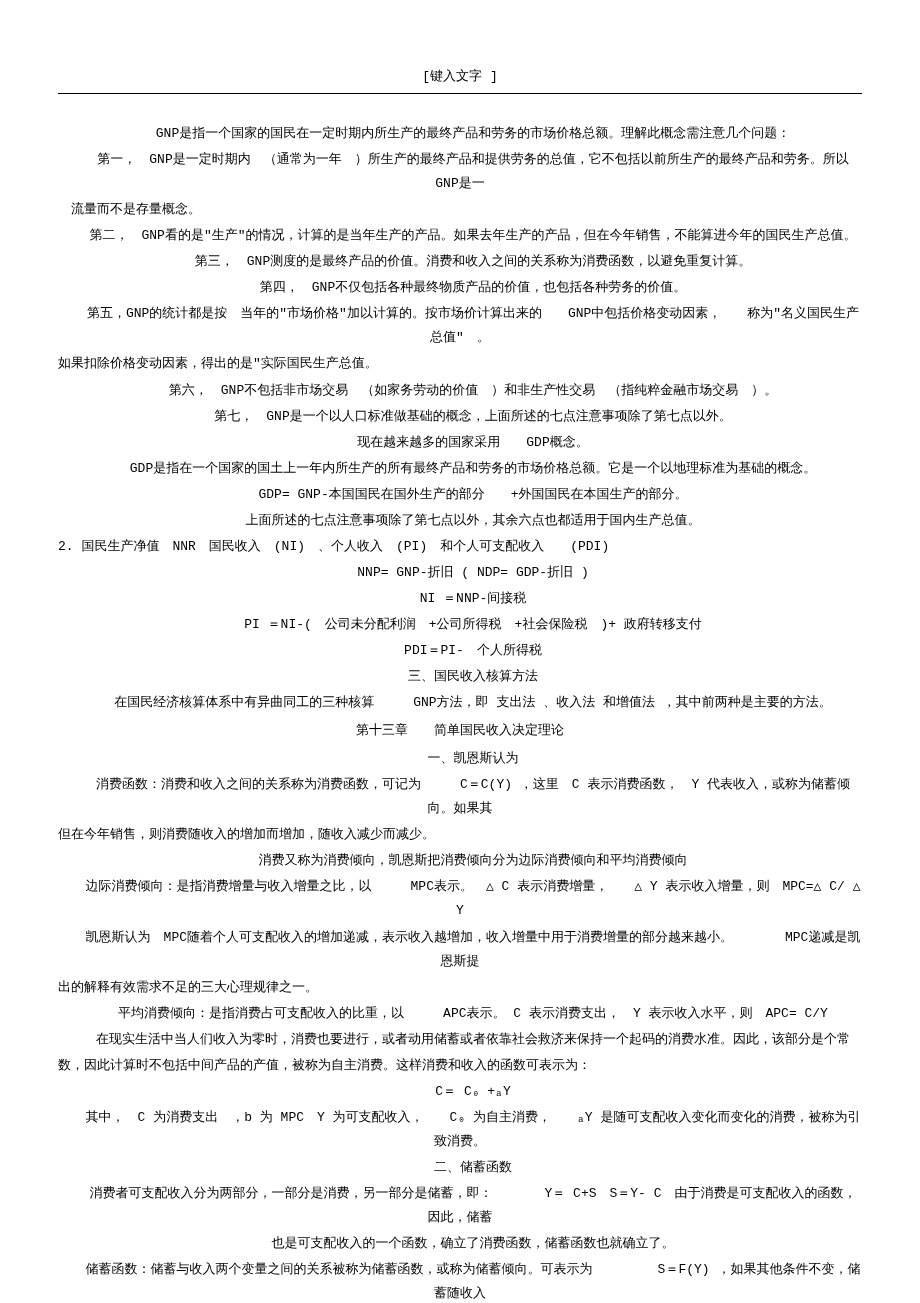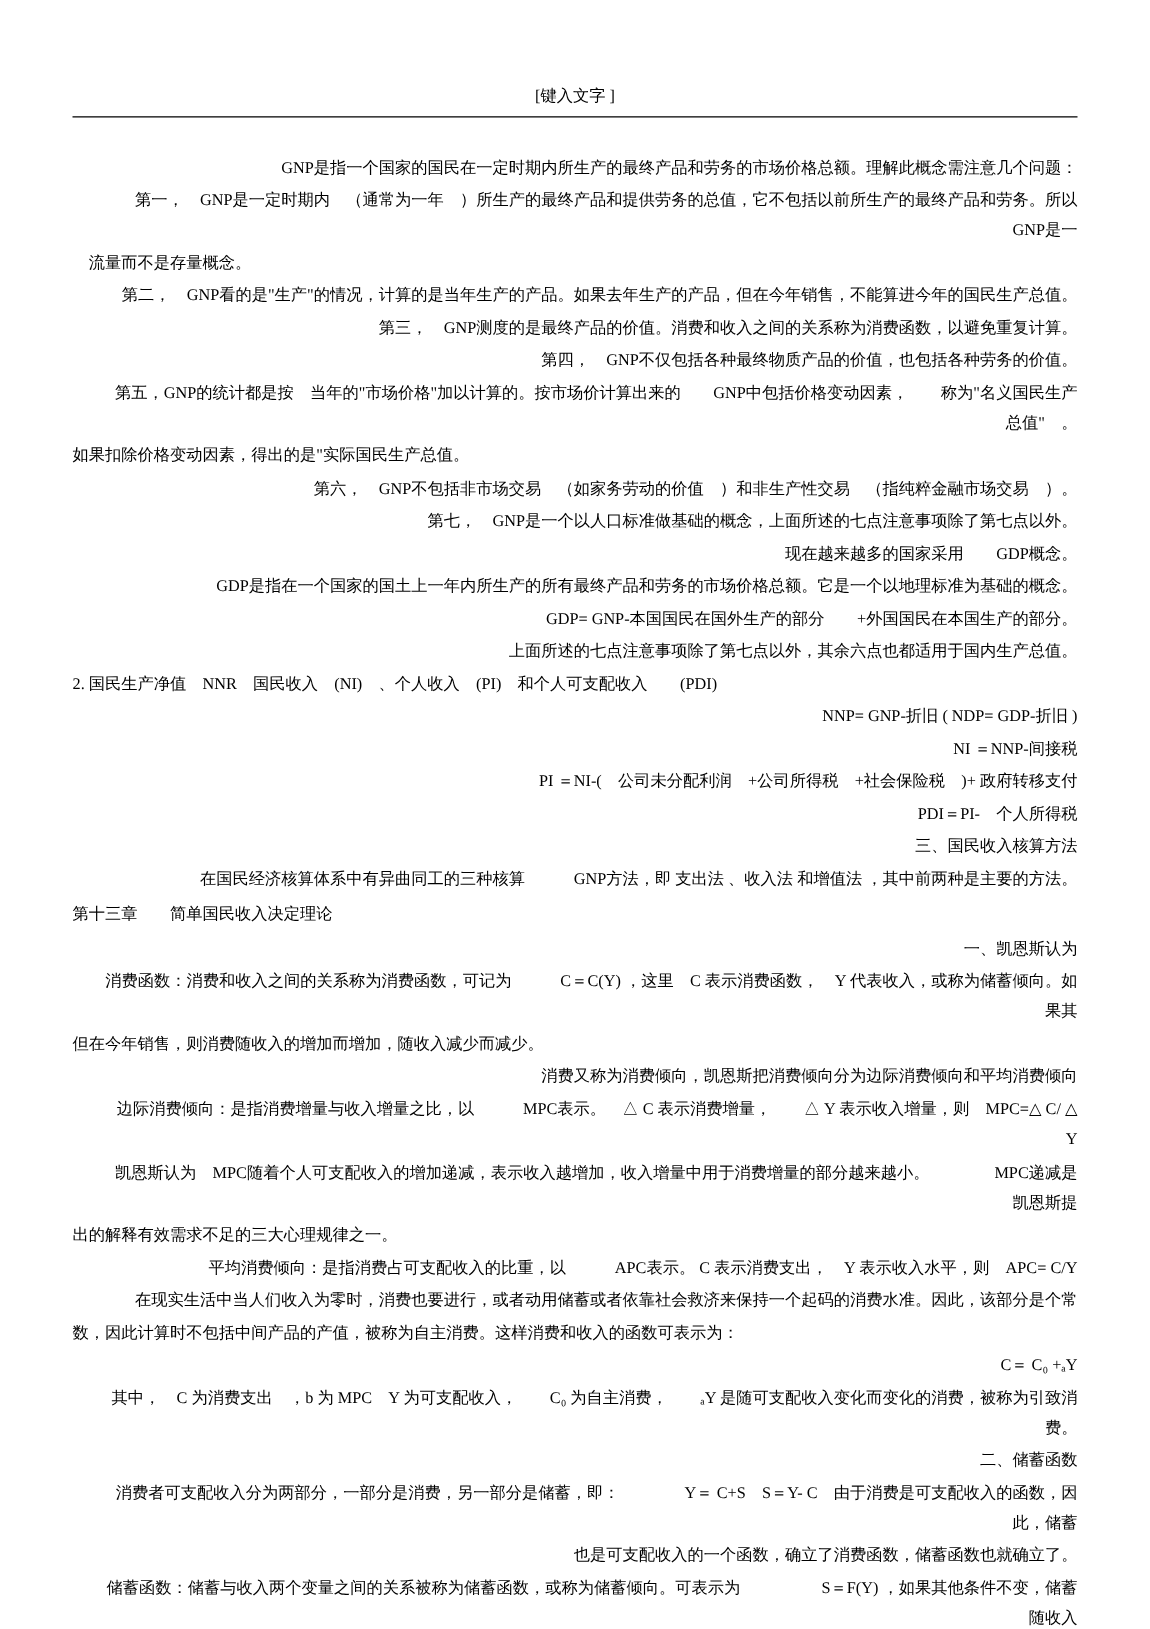--- a/index.html
+++ b/index.html
@@ -1,15 +1,15 @@
 <!DOCTYPE html>
 <html><head>
   <meta charset="utf-8">
   <style>
-    * { box-sizing: border-box; margin: 0; padding: 0; }
+    * { box-sizing: border-box; margin: 0; padding: 0; font-family: Liberation Mono, monospace; }
     body {
       font-family: "SimSun", "宋体", serif;
       font-size: 13px;
       line-height: 1.85;
       padding: 65px 58px 40px 58px;
       color: #000;
       width: 920px;
       background: #fff;
     }
     .header-tag {
@@ -18,27 +18,28 @@
       margin-bottom: 4px;
     }
     .hr-line {
       border: none;
       border-top: 1.5px solid #000;
       margin-bottom: 28px;
     }
     .para {
       text-indent: 2em;
       margin-bottom: 2px;
-      text-align: right;
+      text-align: center;
     }
     .para-noindent {
       text-indent: 0;
       margin-bottom: 2px;
     }
     .chapter-title {
+      text-align: center;
       margin: 4px 0 4px 0;
     }
   </style>
 </head>
 <body>
 
 <div class="header-tag">[键入文字 ]</div>
 <hr class="hr-line">
 
 <div class="para">GNP是指一个国家的国民在一定时期内所生产的最终产品和劳务的市场价格总额。理解此概念需注意几个问题：</div>

